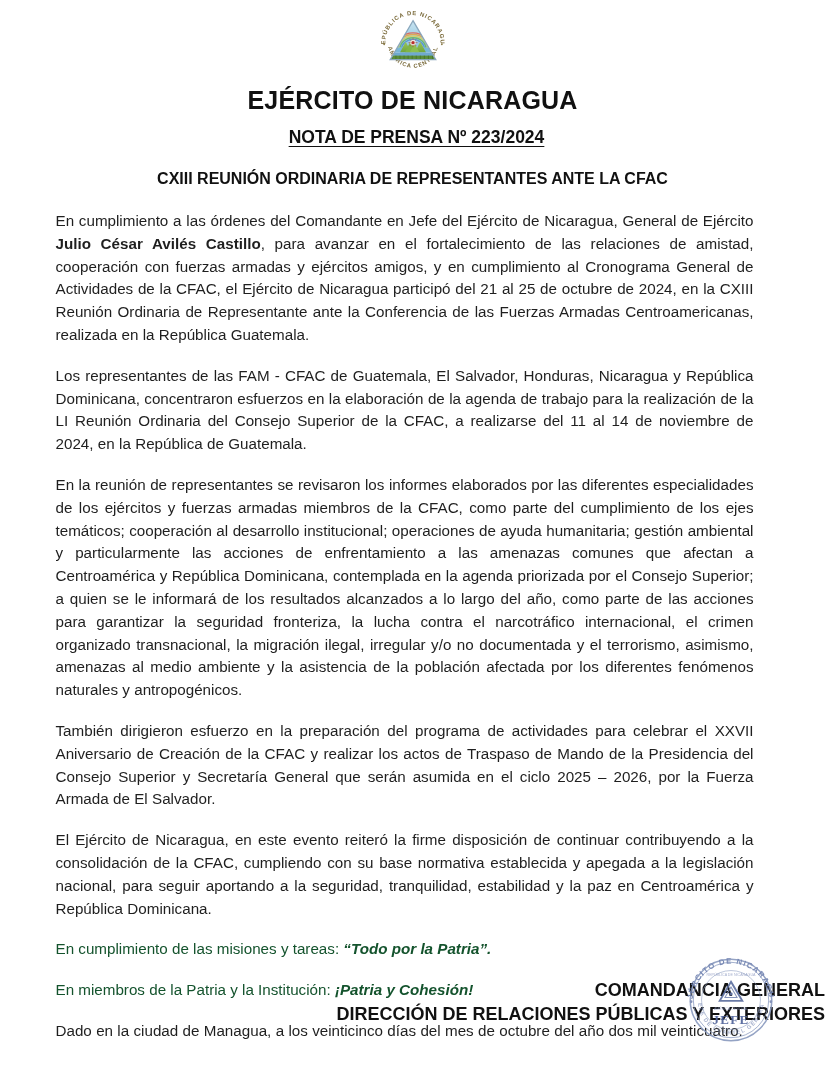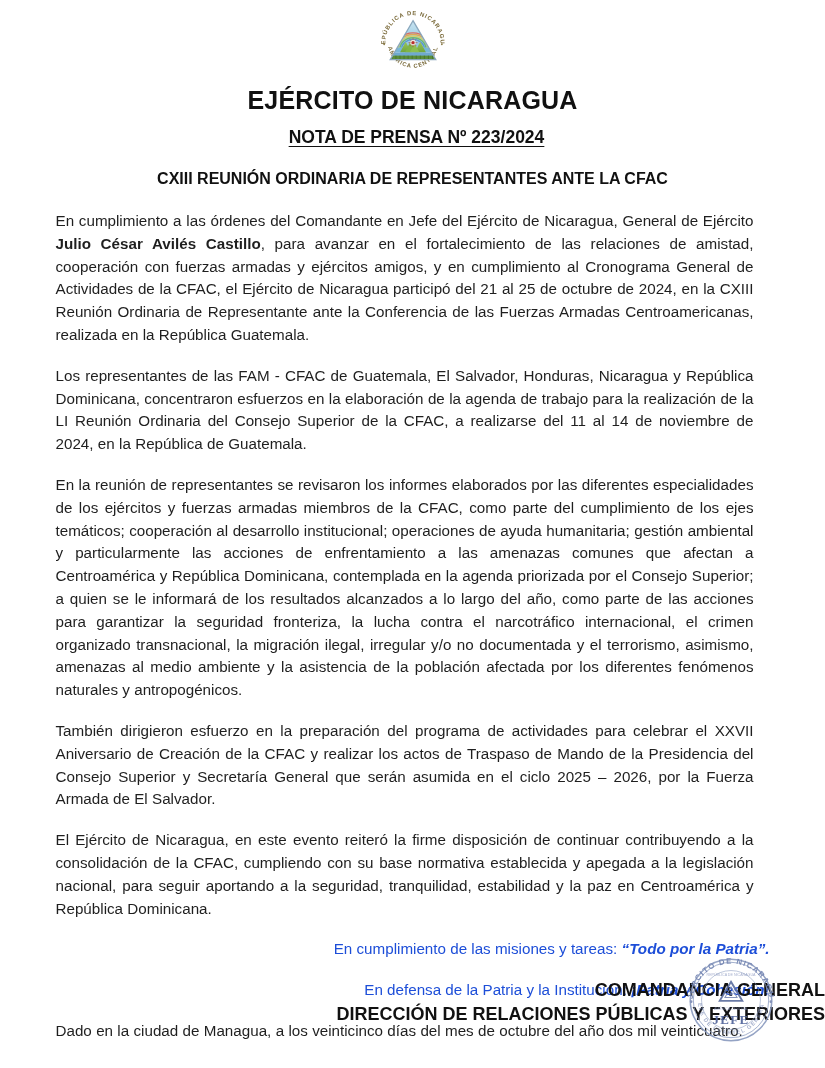--- a/index.html
+++ b/index.html
@@ -72,25 +72,25 @@
   }
   p.para {
     text-align: justify;
     font-size: 15.2px;
     line-height: 1.50;
     margin: 0 16px 18px 0;
     color: #1f1f1f;
     word-spacing: 0.1px;
   }
   p.line {
-    text-align: right;
+    text-align: left;
     font-size: 15.2px;
     line-height: 1.50;
     margin: 0 0 18px 0;
-    color: #1d4ed8;
+    color: #14532d;
   }
   b.bold { font-weight: bold; }
   i.bi { font-weight: bold; font-style: italic; }
 
   
   .footer {
     position: absolute;
     left: 0;
     right: 0;
     bottom: 42px;
@@ -210,21 +210,21 @@
     <p class="para">Los representantes de las FAM - CFAC de Guatemala, El Salvador, Honduras, Nicaragua y República Dominicana, concentraron esfuerzos en la elaboración de la agenda de trabajo para la realización de la LI Reunión Ordinaria del Consejo Superior de la CFAC, a realizarse del 11 al 14 de noviembre de 2024, en la República de Guatemala.</p>
 
     <p class="para">En la reunión de representantes se revisaron los informes elaborados por las diferentes especialidades de los ejércitos y fuerzas armadas miembros de la CFAC, como parte del cumplimiento de los ejes temáticos; cooperación al desarrollo institucional; operaciones de ayuda humanitaria; gestión ambiental y particularmente las acciones de enfrentamiento a las amenazas comunes que afectan a Centroamérica y República Dominicana, contemplada en la agenda priorizada por el Consejo Superior; a quien se le informará de los resultados alcanzados a lo largo del año, como parte de las acciones para garantizar la seguridad fronteriza, la lucha contra el narcotráfico internacional, el crimen organizado transnacional, la migración ilegal, irregular y/o no documentada y el terrorismo, asimismo, amenazas al medio ambiente y la asistencia de la población afectada por los diferentes fenómenos naturales y antropogénicos.</p>
 
     <p class="para">También dirigieron esfuerzo en la preparación del programa de actividades para celebrar el XXVII Aniversario de Creación de la CFAC y realizar los actos de Traspaso de Mando de la Presidencia del Consejo Superior y Secretaría General que serán asumida en el ciclo 2025 – 2026, por la Fuerza Armada de El Salvador.</p>
 
     <p class="para">El Ejército de Nicaragua, en este evento reiteró la firme disposición de continuar contribuyendo a la consolidación de la CFAC, cumpliendo con su base normativa establecida y apegada a la legislación nacional, para seguir aportando a la seguridad, tranquilidad, estabilidad y la paz en Centroamérica y República Dominicana.</p>
 
     <p class="line"><span>En cumplimiento de las misiones y tareas: </span><i class="bi">“Todo por la Patria”.</i></p>
 
-    <p class="line"><span>En defensa de la Patria y la Institución: </span><i class="bi">¡Patria y Cohesión!</i></p>
+    <p class="line"><span>En miembros de la Patria y la Institución: </span><i class="bi">¡Patria y Cohesión!</i></p>
 
     <p class="para">Dado en la ciudad de Managua, a los veinticinco días del mes de octubre del año dos mil veinticuatro.</p>
   </div>
 
   <div class="footer">
     <div class="footer-line">COMANDANCIA GENERAL</div>
     <div class="footer-line">DIRECCIÓN DE RELACIONES PÚBLICAS Y EXTERIORES</div>
   </div>
 
   <svg class="seal" viewBox="0 0 120 120">

